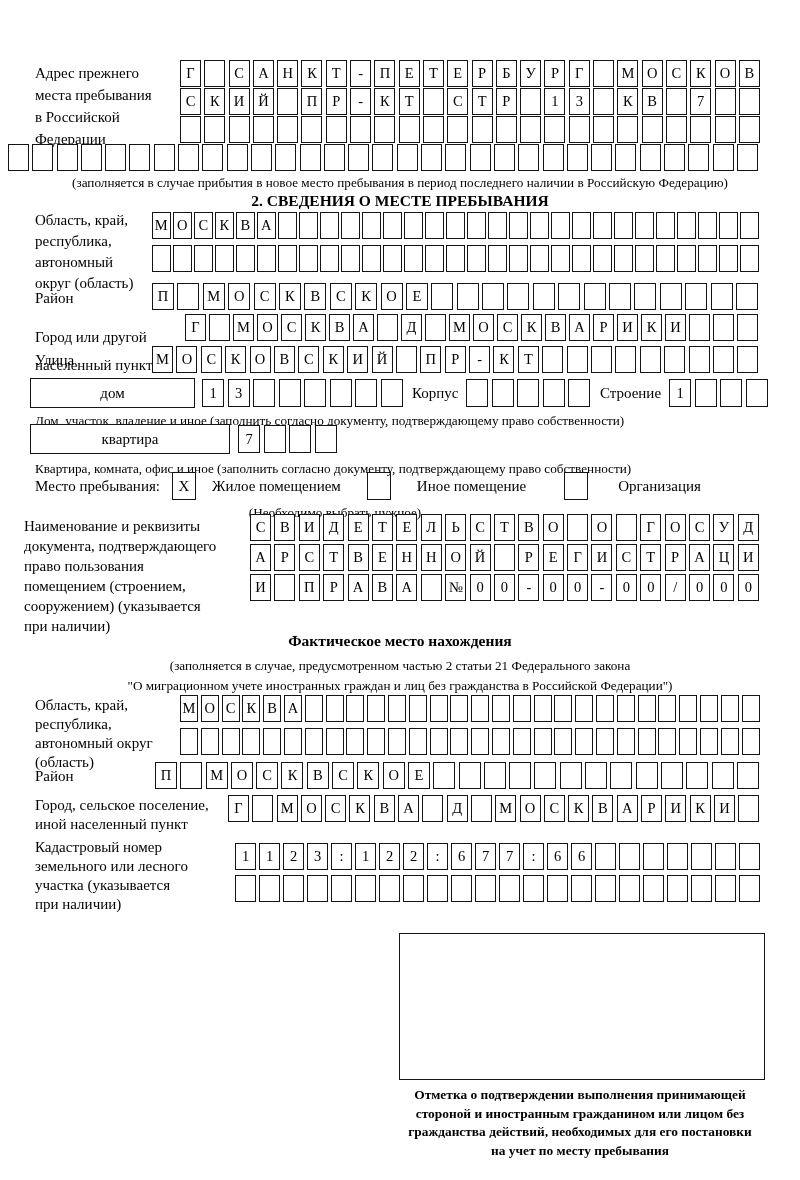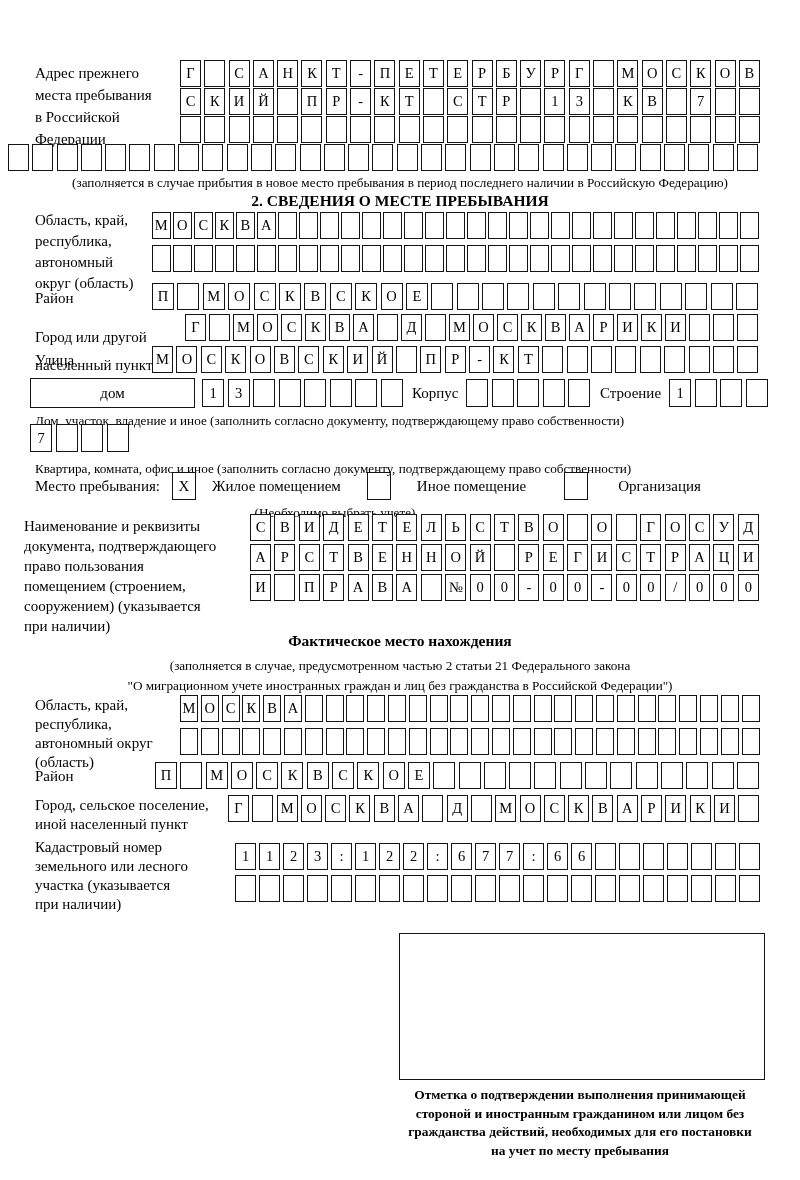--- a/index.html
+++ b/index.html
@@ -357,39 +357,40 @@
     <span class="hcells">
         <span class="cell">1</span>
         <span class="cell"></span>
         <span class="cell"></span>
         <span class="cell"></span>
       </span>
   </div>
   <div class="lbl sm" style="left:35px;top:410px;">Дом, участок, владение и иное (заполнить согласно документу, подтверждающему право собственности)</div>
 
   <div class="apt-row">
+    <span class="wide-box wb-kv">квартира</span>
     <span class="hcells">
         <span class="cell">7</span>
         <span class="cell"></span>
         <span class="cell"></span>
         <span class="cell"></span>
       </span>
   </div>
   <div class="lbl sm" style="left:35px;top:458px;">Квартира, комната, офис и иное (заполнить согласно документу, подтверждающему право собственности)</div>
 
   <div class="stay-row">
     <span>Место пребывания:</span>
     <span class="chk g1">X</span>
     <span class="g2">Жилое помещением</span>
     <span class="chk g3"></span>
     <span class="g4">Иное помещение</span>
     <span class="chk g5"></span>
     <span class="g6">Организация</span>
   </div>
-  <div class="lbl sm" style="left:35px;top:502px;width:600px;text-align:center;">(Необходимо выбрать учете)</div>
+  <div class="lbl sm" style="left:35px;top:502px;width:600px;text-align:center;">(Необходимо выбрать нужное)</div>
 
   <div class="lbl" style="left:24px;top:516px;line-height:20px;">Наименование и реквизиты
 документа, подтверждающего
 право пользования
 помещением (строением,
 сооружением) (указывается
 при наличии)</div>
   <div class="cells row-doc1">
       <span class="cell">С</span>
       <span class="cell">В</span>

